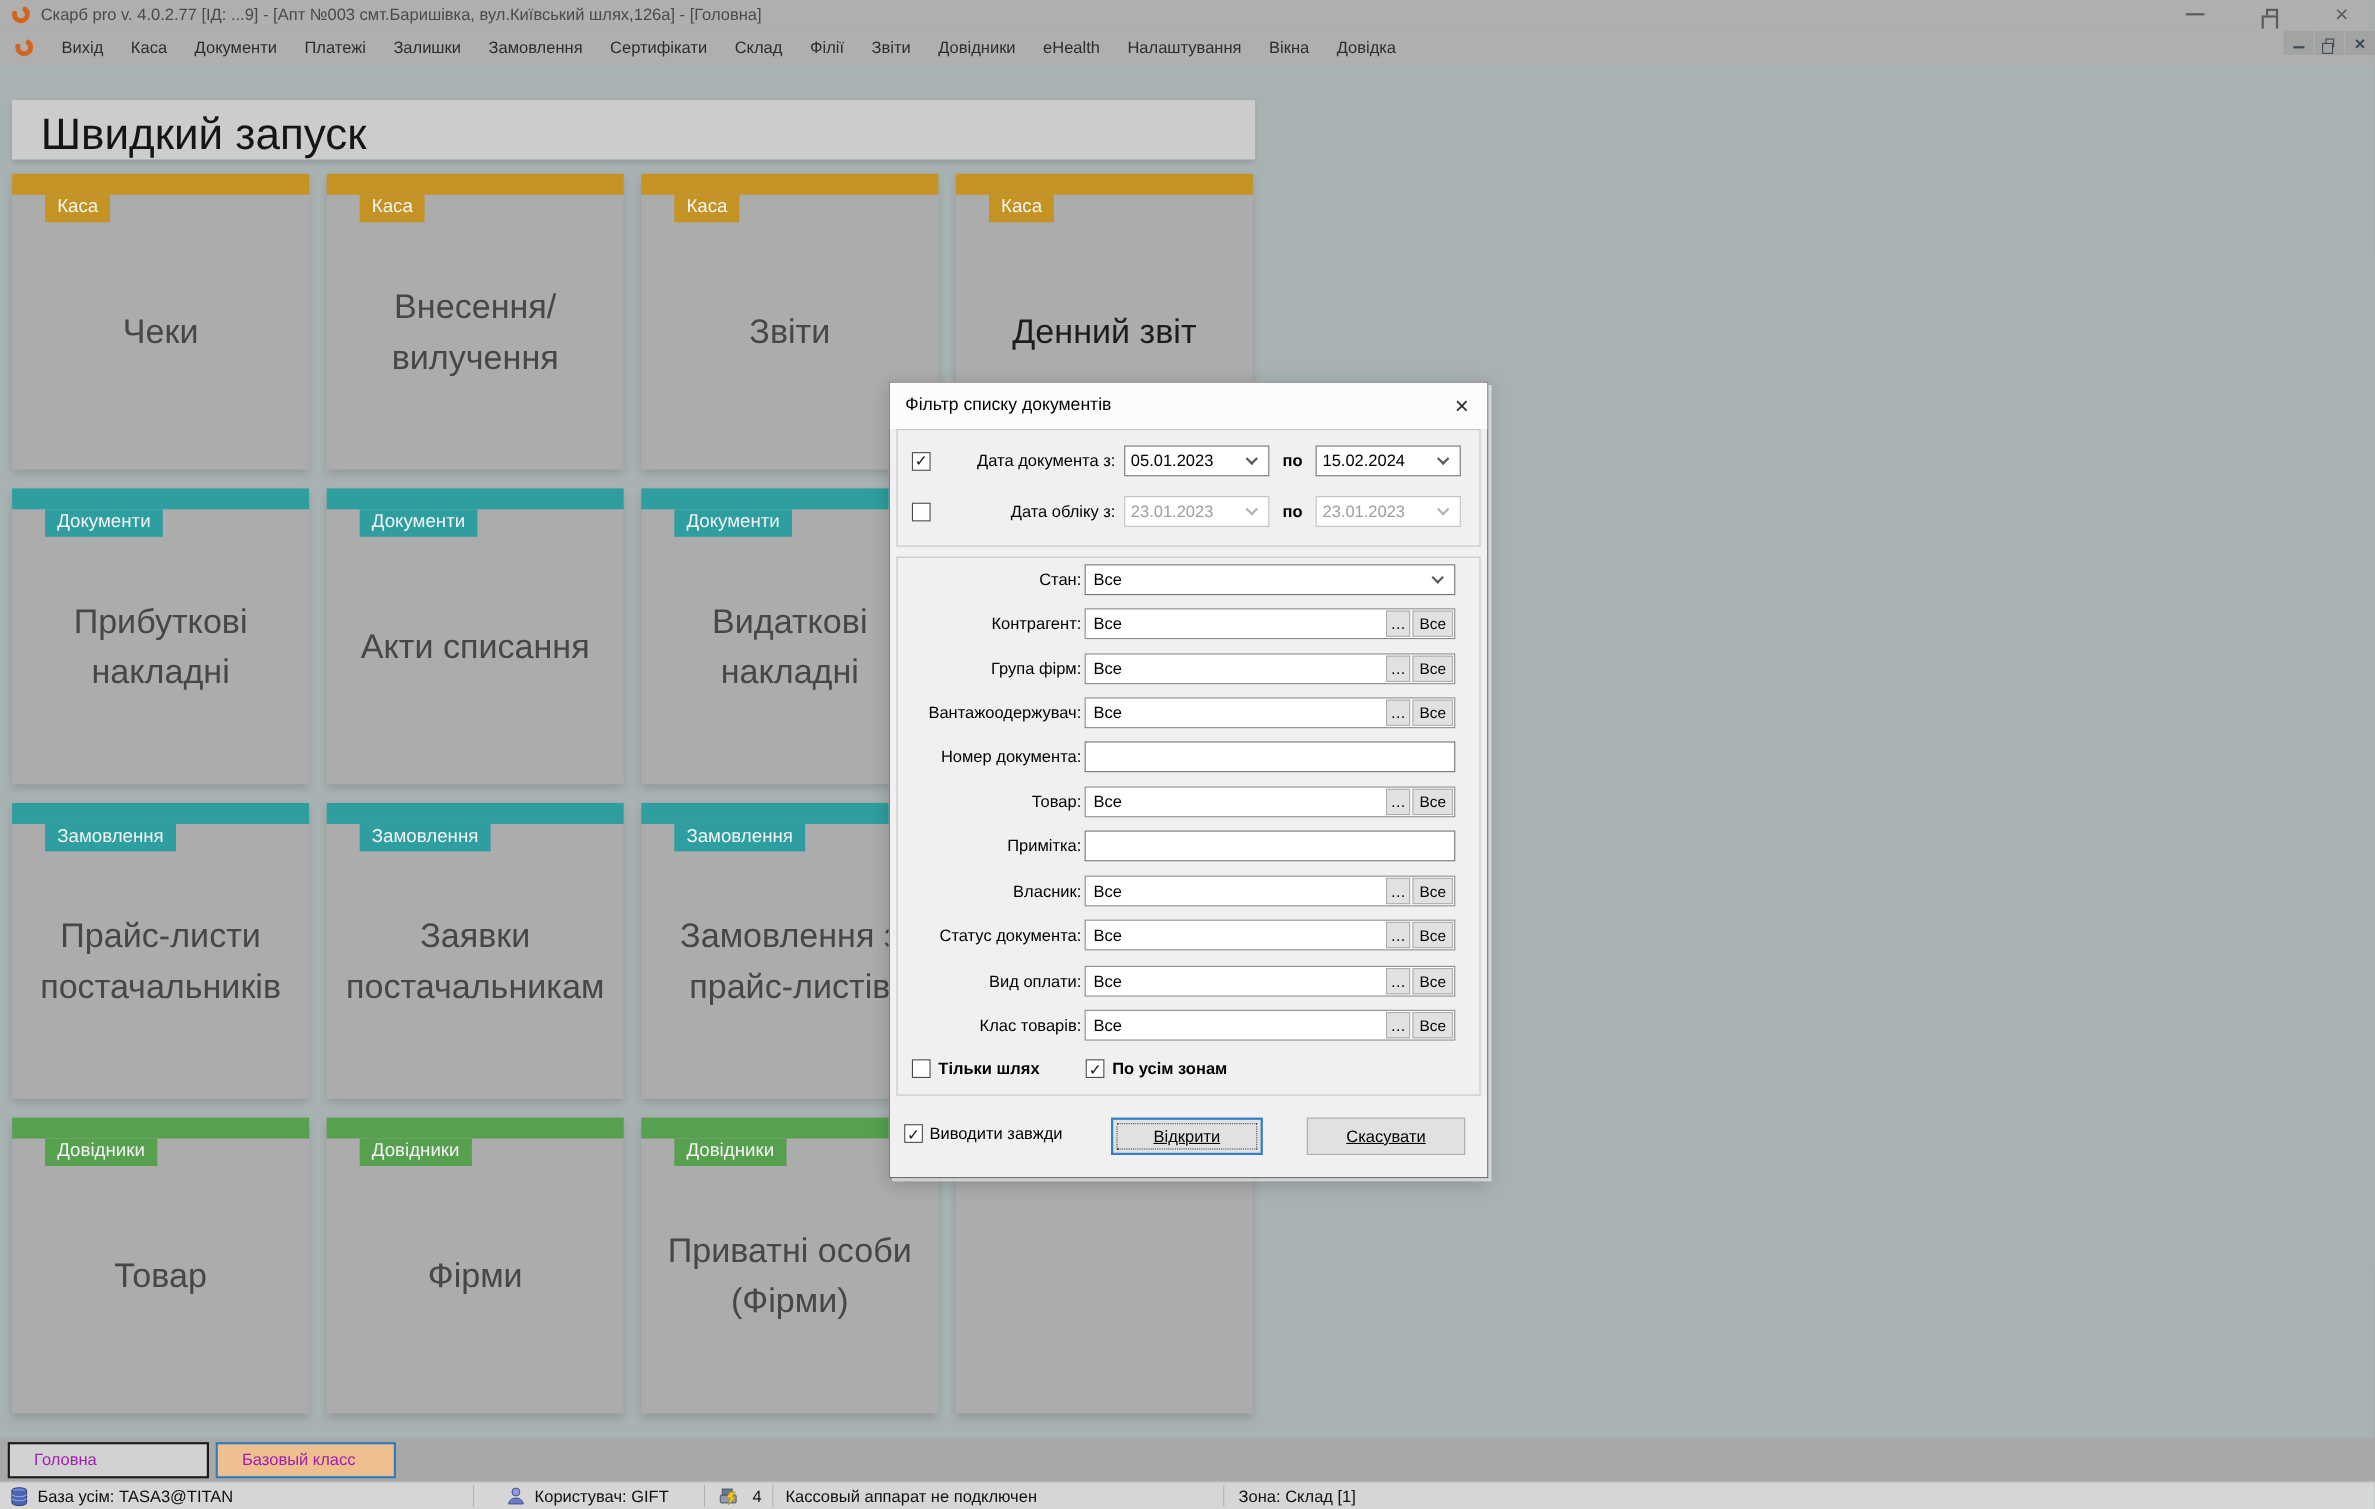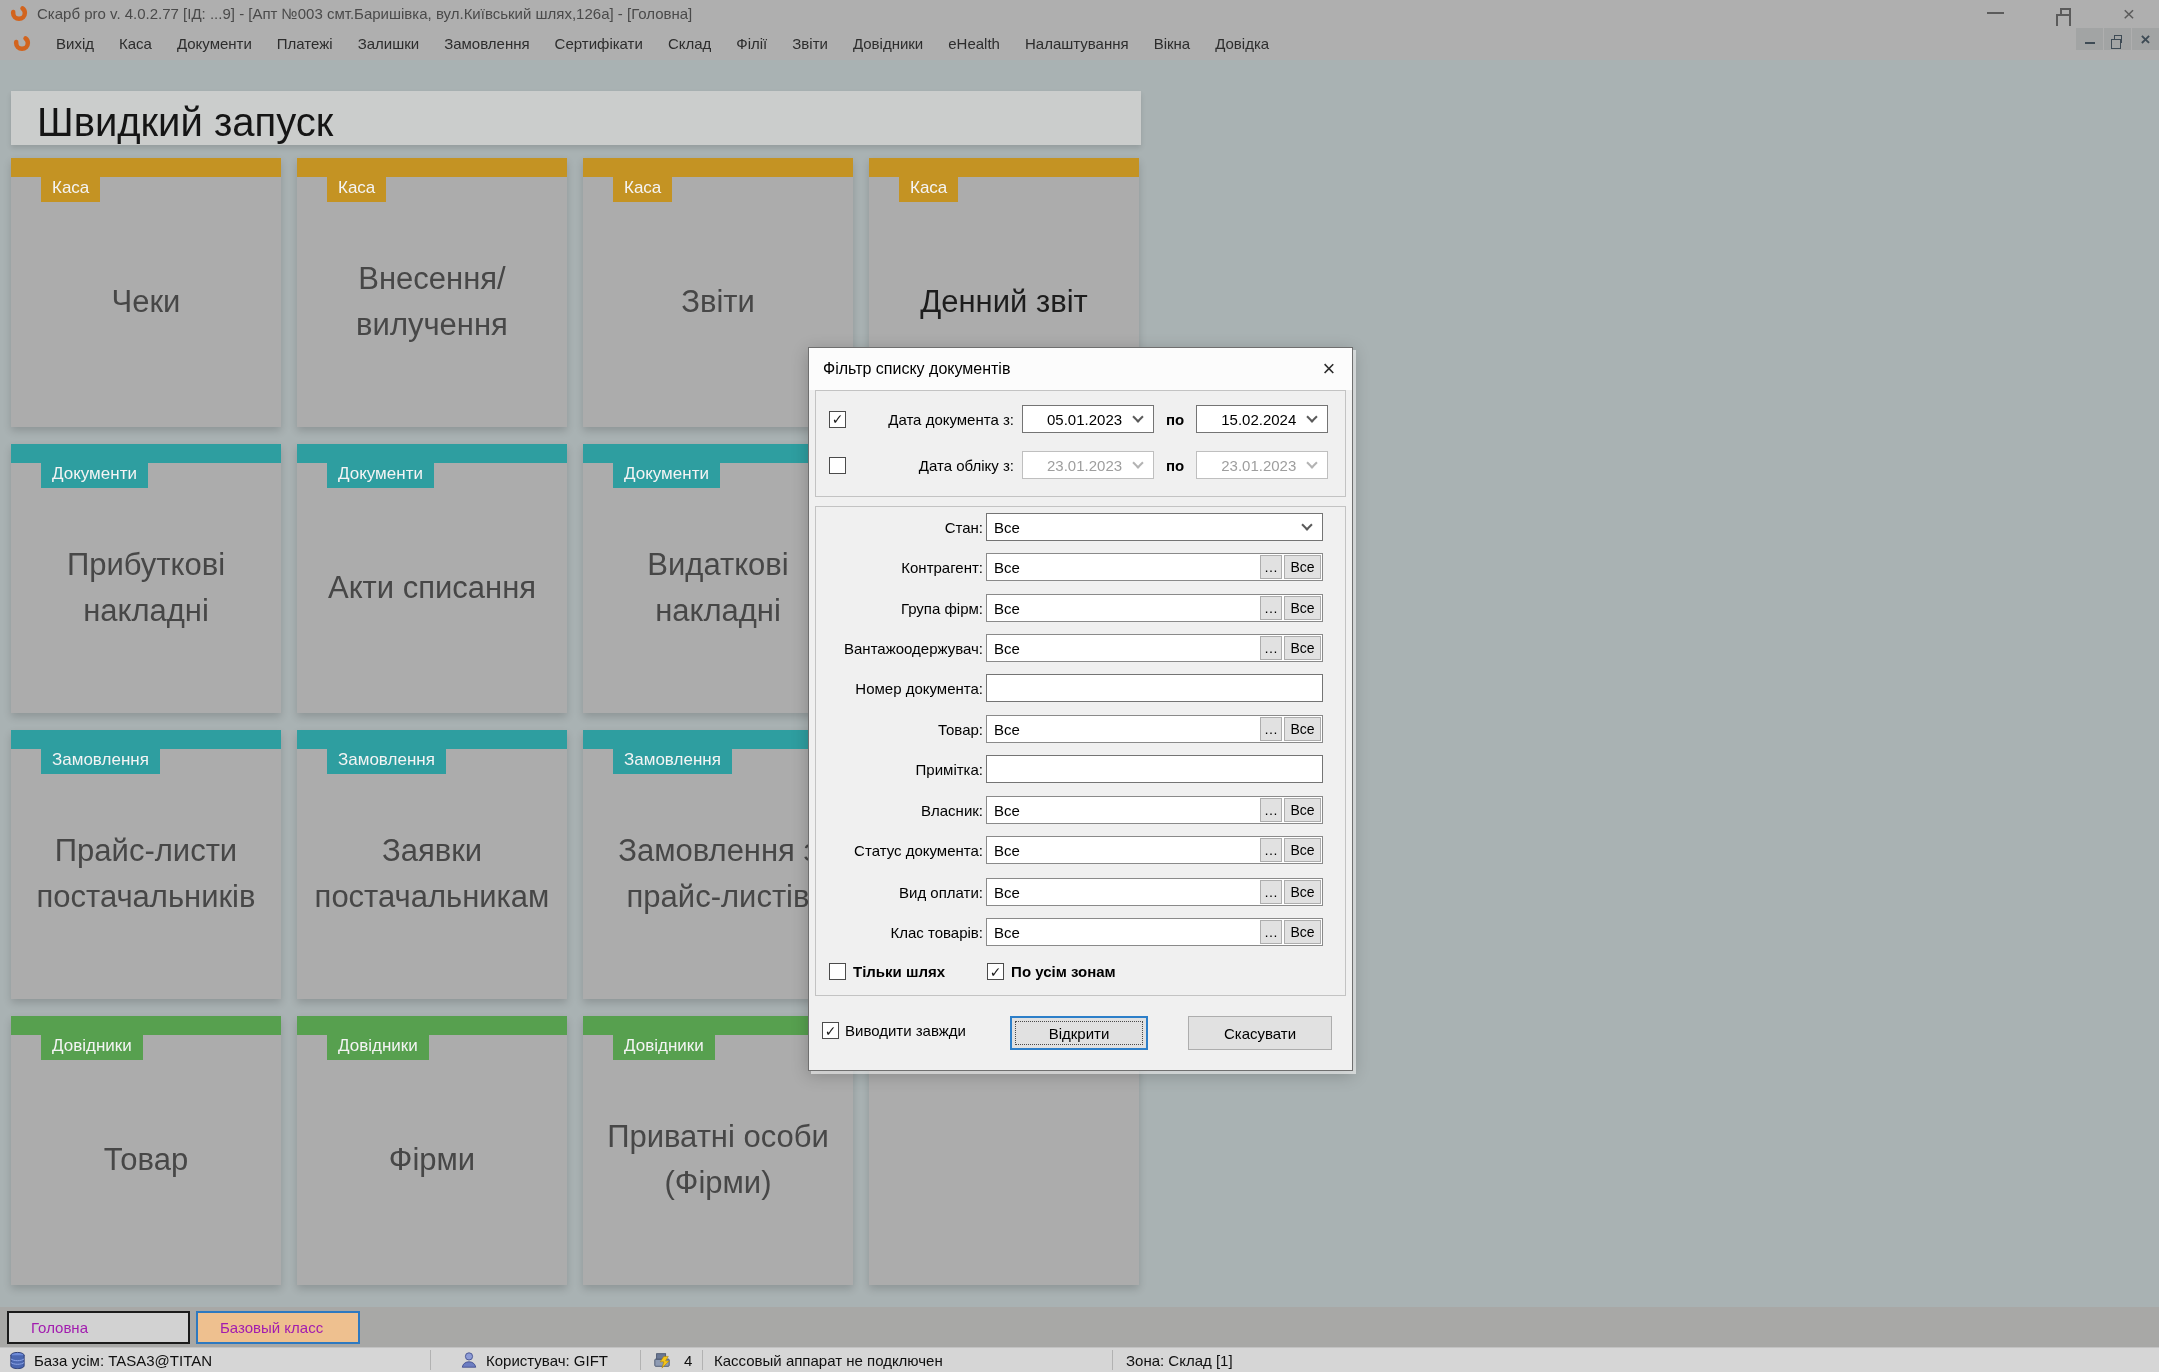--- a/index.html
+++ b/index.html
@@ -56,21 +56,21 @@
   .grp-dates{left:6px;top:42px;width:531px;height:107px;}
   .grp-main{left:6px;top:158px;width:531px;height:490px;}
 
   .cb{width:17px;height:17px;min-width:17px;background:#fff;border:1px solid #4B4B4B;display:inline-flex;
       align-items:center;justify-content:center;}
   .cb .mark{font-size:14px;color:#1A1A1A;line-height:14px;}
 
   .drow{position:absolute;left:20px;height:28px;display:flex;align-items:center;}
   .dlabel{width:162px;text-align:right;margin-left:6px;white-space:nowrap;}
   .dcombo{width:132px;height:28px;background:#fff;border:1px solid #747474;display:flex;align-items:center;margin-left:8px;}
-  .dcombo .val{flex:1;padding-left:24px;}
+  .dcombo .val{flex:1;padding-left:5px;}
   .chev{width:8px;height:8px;border-right:2px solid #5A5A5A;border-bottom:2px solid #5A5A5A;
         transform:rotate(45deg);margin:-4px 11px 0 0;}
   .po{margin:0 12px;font-weight:700;}
   .disabled .dcombo,.dcombo.dis{border-color:#BFBFBF;color:#9E9E9E;}
   .dcombo.dis .chev{border-color:#B3B3B3;}
 
   .frow{position:absolute;left:14px;width:500px;height:28px;display:flex;align-items:center;}
   .flabel{width:160px;text-align:right;margin-right:3px;white-space:nowrap;}
   .combo,.tinput,.lookup{flex:1;height:28px;background:#fff;border:1px solid #747474;display:flex;align-items:center;}
   .combo .val,.lookup .val,.tinput .val{flex:1;padding-left:7px;}
@@ -80,21 +80,21 @@
   .dots{width:22px;}
   .allbtn{width:37px;}
 
   .opts{position:absolute;left:20px;top:615px;display:flex;align-items:center;font-weight:700;}
   .opts .lbl{margin-left:7px;}
   .opts .second{margin-left:42px;}
 
   .footer-cb{position:absolute;left:13px;top:674px;display:flex;align-items:center;}
   .footer-cb .lbl{margin-left:6px;}
   .btn{position:absolute;top:668px;height:34px;background:#E1E1E1;border:1px solid #ADADAD;
-       display:flex;align-items:center;justify-content:center;font-size:15px;font-family:inherit;color:#000;}
+       display:flex;align-items:center;justify-content:center;font-size:15px;font-family:inherit;color:#000;text-decoration:underline;}
   .btn-open{left:201px;width:138px;border:2px solid #2D7FC9;outline:1px dotted #4A4A4A;outline-offset:-6px;}
   .btn-cancel{left:379px;width:144px;}
 
   
   .tabstrip{position:absolute;left:0;right:0;top:1307px;height:40px;background:#A8A8A6;}
   .tab{position:absolute;top:4px;height:33px;display:flex;align-items:center;padding-left:22px;font-size:15px;color:#a21caf;}
   .tab-main{left:7px;width:183px;background:#D2D2D2;border:2px solid #1B1B1B;}
   .tab-base{left:196px;width:164px;background:#EEC08F;border:2px solid #2E79C0;}
 
   .statusbar{position:absolute;left:0;right:0;top:1347px;height:25px;background:#D6D6D6;border-top:1px solid #C2C2C2;

